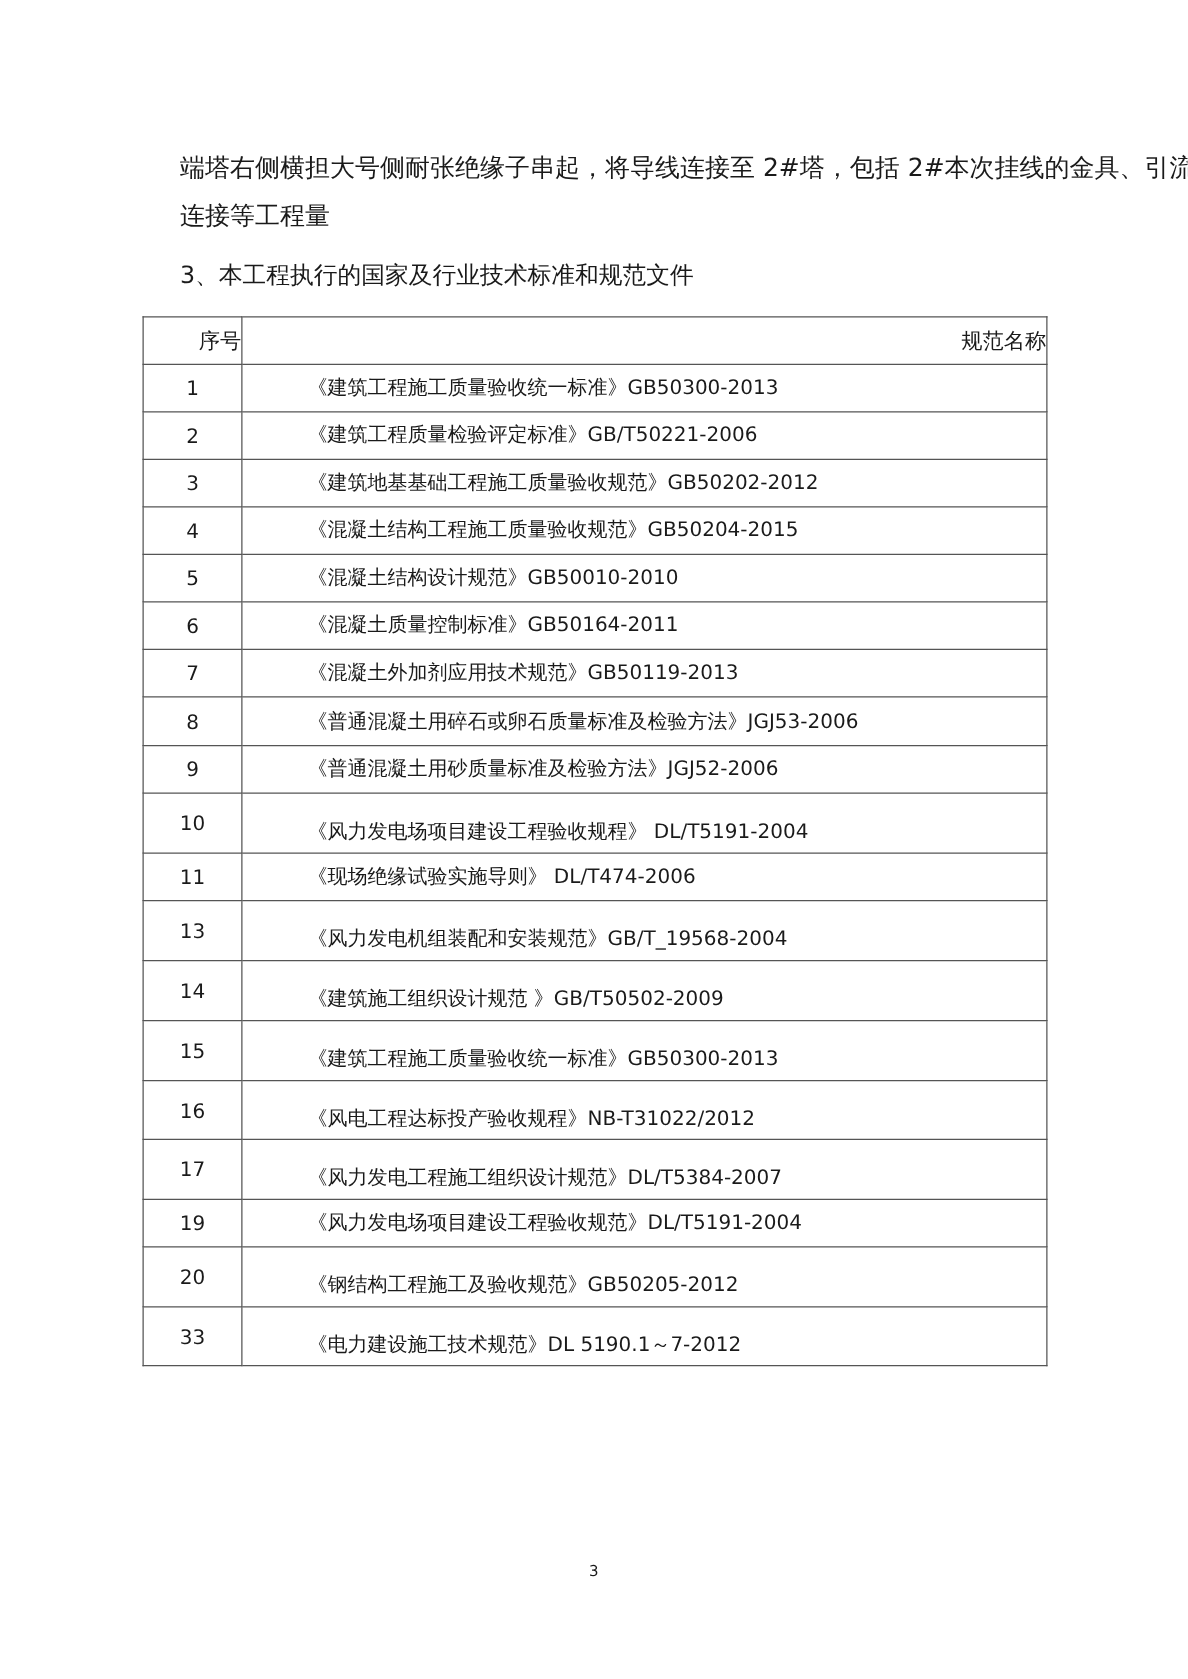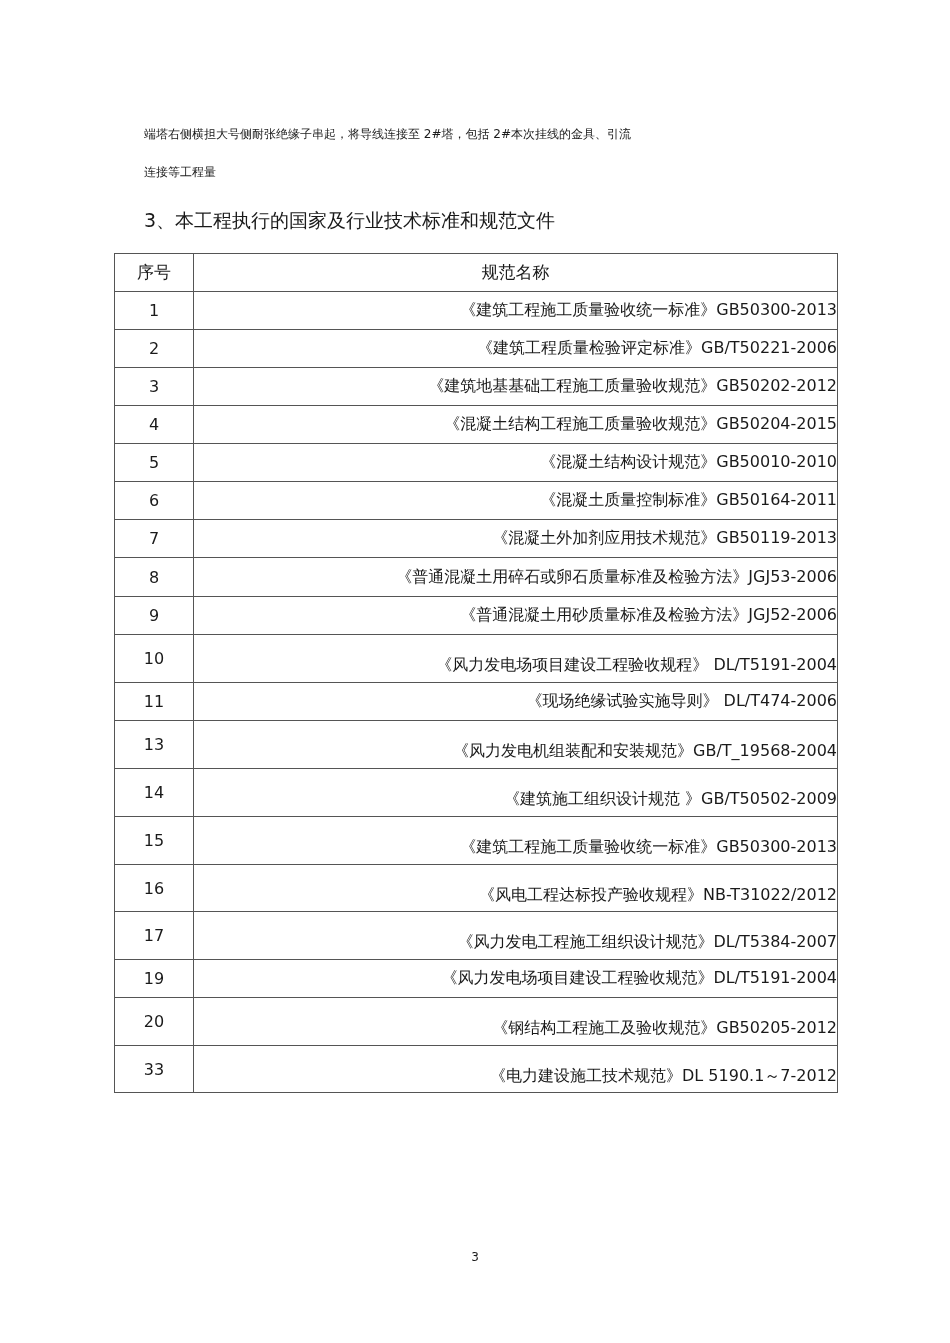--- a/index.html
+++ b/index.html
@@ -3,37 +3,37 @@
 <meta charset="utf-8">
 <style>
   html, body { margin: 0; padding: 0; background: #ffffff; }
   body {
     width: 950px; height: 1343px; position: relative; overflow: hidden;
     font-family: "DejaVu Sans", "Liberation Sans", sans-serif;
     color: #1a1a1a;
   }
   .para {
     position: absolute; left: 144px; width: 700px;
-    font-size: 12px; line-height: 20px; white-space: nowrap;
+    font-size: 20px; line-height: 20px; white-space: nowrap;
   }
   .heading {
     position: absolute; left: 144px; top: 208px;
     font-size: 19px; line-height: 24px; white-space: nowrap;
   }
   table.spec {
     position: absolute; left: 114px; top: 253px;
     width: 724px; border-collapse: collapse; table-layout: fixed;
   }
   table.spec td {
     border: 1.5px solid #555;
     font-size: 16px; padding: 0; white-space: nowrap;
   }
   table.spec td.num { width: 78px; text-align: center; }
-  table.spec td.name { padding-left: 52px; text-align: right; }
-  table.spec tr.hdr td { text-align: center; padding-left: 0; font-size: 17px; }
+  table.spec td.name { padding-left: 52px; }
+  table.spec tr.hdr td { text-align: right; padding-left: 0; font-size: 17px; }
   table.spec tr.tall td.num { vertical-align: top; padding-top: 14px; }
   table.spec tr.tall td.name { vertical-align: top; padding-top: 20px; }
   table.spec tr.short td { vertical-align: middle; }
   .pagenum {
     position: absolute; left: 0; width: 950px; top: 1250px;
     text-align: center; font-size: 12px;
   }
 </style>
 </head>
 <body>

